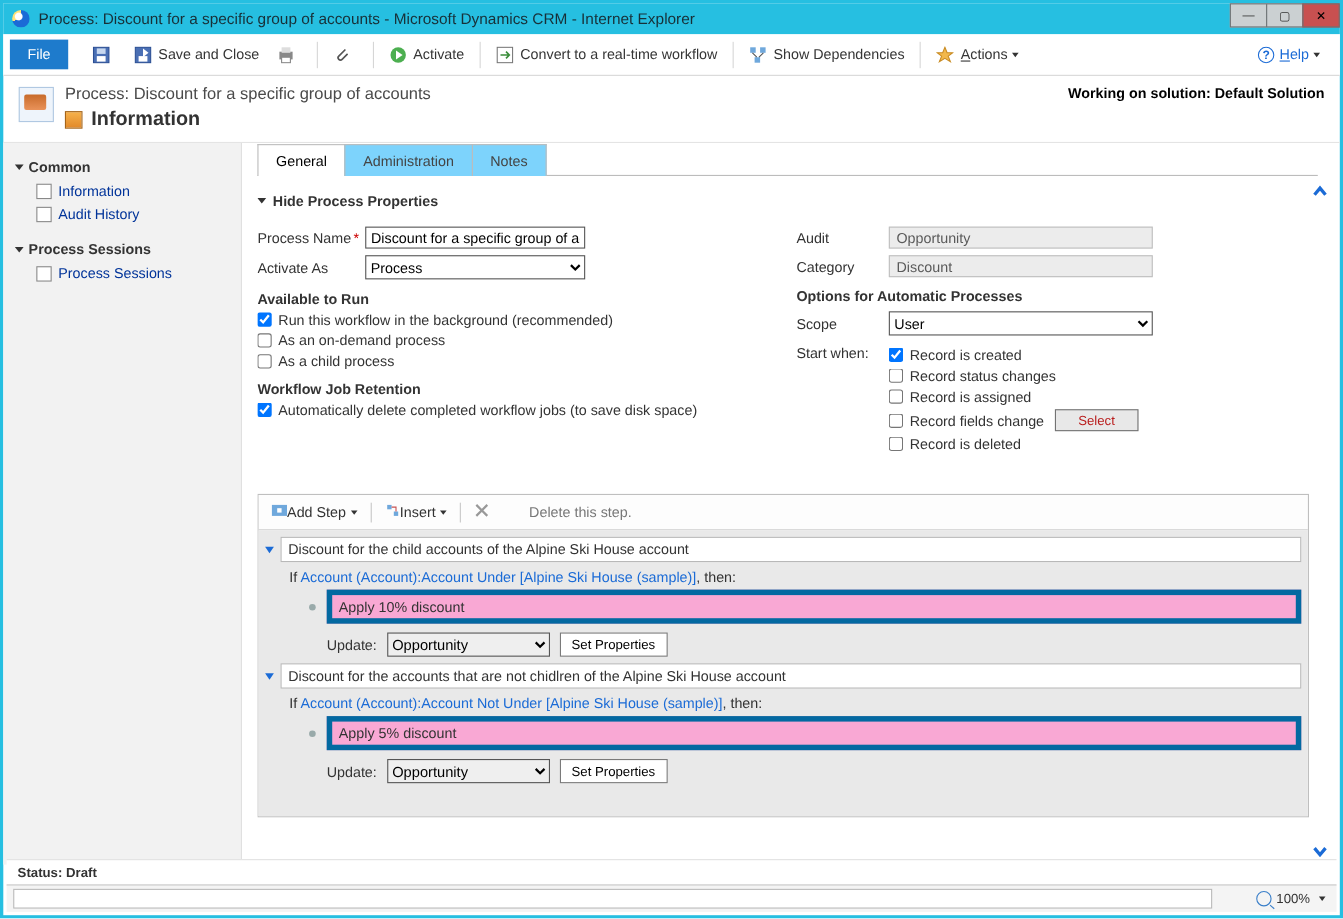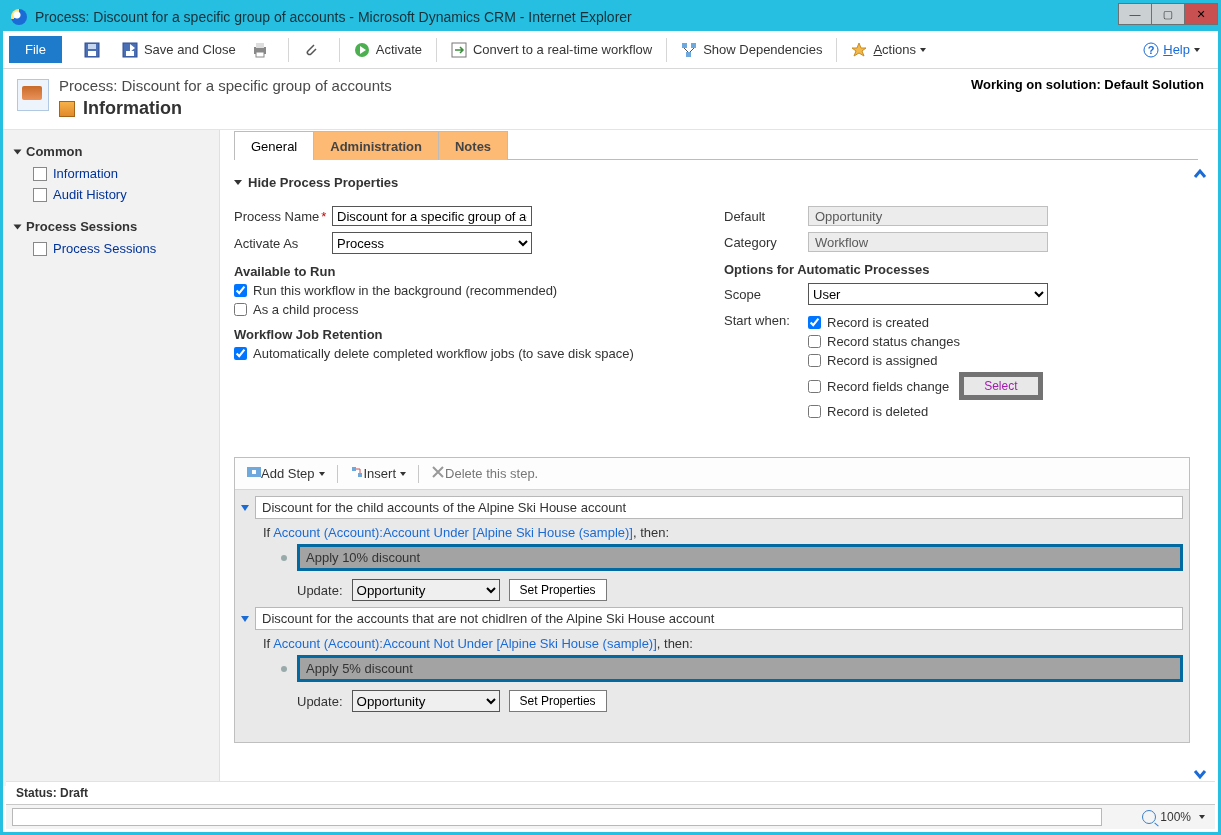--- a/index.html
+++ b/index.html
@@ -35,55 +35,55 @@
   
   .main { display: flex; height: calc(100% - 28px - 38px - 56px - 23px - 28px); }
   .sidebar { width: 217px; background: #f2f2f2; border-right: 1px solid #e0e0e0; padding: 10px 8px; font-size: 13px; }
   .side-section-hdr { font-weight: 600; color: #333; margin: 4px 0 4px 4px; display:flex; align-items:center; }
   .side-section-hdr .tw { width:0;height:0;border-top:4px solid transparent;border-bottom:4px solid transparent;border-left:5px solid #333; transform:rotate(90deg); margin-right:6px;}
   .side-item { display:flex; align-items:center; padding: 3px 6px 3px 22px; color: #003399; font-size: 13px; cursor:default;}
   .side-item .sico { width:14px; height:14px; margin-right:6px; border:1px solid #888; background:#fff; }
   .content { flex:1; position:relative; padding-left:10px; padding-top:0; }
   
   .tabs { display:flex; border-bottom:1px solid #bcbcbc; margin-left:4px; margin-right:20px; }
-  .tab { padding:7px 16px 6px; border:1px solid #bcbcbc; border-bottom:none; margin-right:-1px; background:#fdba74; color:#444; font-size:13px; position:relative; top:1px;font-weight:bold;}
+  .tab { padding:7px 16px 6px; border:1px solid #bcbcbc; border-bottom:none; margin-right:-1px; background:#7dd3fc; color:#444; font-size:13px; position:relative; top:1px;}
   .tab.active { background:#fff; font-weight:400; color:#000;}
   .form-pane { position:absolute; top:31px; left:14px; right:28px; bottom:0; overflow:hidden; }
   .section-hdr { font-weight:600; font-size:13px; margin:14px 0 10px; display:flex; align-items:center;}
   .section-hdr .tw2 { width:0;height:0;border-left:4px solid transparent;border-right:4px solid transparent;border-top:5px solid #333; margin-right:6px;}
   .grid-two { display:flex; gap:24px; }
   .col { flex:1; }
   .form-row { display:flex; align-items:center; margin:6px 0; font-size:13px;}
   .form-row label { width:98px; color:#333; }
   .col.right .form-row label { width:84px; }
   .form-row .req { color:#c00; margin-left:2px;}
   input.txt { border:1px solid #555; padding:2px 4px; font-size:13px; width:200px; height:20px;}
   select.sel { border:1px solid #555; width:200px; height:22px; font-size:13px; background:#fff;}
   .ro-box { background:#ececec; border:1px solid #bfbfbf; width:240px; padding:2px 6px; color:#5a5a5a; font-size:13px; height:20px;}
   .col.right .sel { width:240px;}
   .subhdr { font-weight:600; margin:10px 0 4px; font-size:13px;}
   .chk-row { display:flex; align-items:center; margin:4px 0; font-size:13px;}
   .chk-row input { margin-right:6px; width:13px; height:13px;}
-  .sel-btn { border:5px solid #737373; padding:2px 20px; color:#a21caf; font-size:12px; background:#e8e8e8; margin-left:10px;}
+  .sel-btn { border:1px solid #737373; padding:2px 20px; color:#b91c1c; font-size:12px; background:#e8e8e8; margin-left:10px;}
   
   .steps-wrap { border:1px solid #bfbfbf; margin-top:28px; background:#fdfdfd; }
   .steps-toolbar { display:flex; align-items:center; padding:5px 6px; border-bottom:1px solid #d6d6d6; font-size:13px;}
   .steps-toolbar .btn-lt { display:flex; align-items:center; padding:2px 6px; cursor:default;}
   .steps-toolbar .vsep { width:1px; background:#c8c8c8; height:18px; margin:0 6px;}
-  .steps-toolbar .disabled { color:#777;}
+  .steps-toolbar .disabled { color:#777;gap:36px;}
   .steps-body { background:#e9e9e9; padding:6px 6px 24px;}
   .stage { margin-bottom:6px;}
   .stage-hdr { display:flex; align-items:center; }
   .blue-caret { width:0;height:0;border-left:4px solid transparent;border-right:4px solid transparent;border-top:6px solid #1b6bd6; margin-right:6px;}
   .stage-title { flex:1; background:#fff; border:1px solid #b8b8b8; padding:3px 6px; font-size:13px;}
   .cond-line { padding:6px 0 2px 22px; font-size:13px;}
   .cond-link { color:#1b6bd6;}
   .action-row { display:flex; align-items:center; margin-left:40px; margin-top:2px;}
   .action-dot { width:6px; height:6px; border-radius:50%; background:#9aa; margin-right:10px;}
-  .action-input { flex:1; background:#a3a3a3; border:3px solid #0369a1; padding:3px 6px; font-size:13px;}
+  .action-input { flex:1; background:#f9a8d4; border:5px solid #0369a1; padding:3px 6px; font-size:13px;}
   .update-row { display:flex; align-items:center; margin-left:56px; margin-top:8px; font-size:13px; gap:9px;}
   .update-row select { border:1px solid #555; width:148px; height:22px;}
   .update-row .prop-btn { border:1px solid #7a7a7a; padding:3px 10px; background:#ffffff; font-size:12px;}
   
   .scroll-up, .scroll-down { position:absolute; right:10px; width:16px; height:16px; color:#1b6bd6; display:flex; align-items:center; justify-content:center;}
   .scroll-up { top:36px;} .scroll-down { bottom:4px;}
   
   .statusbar { position:absolute; left:3px; right:3px; bottom:28px; height:23px; background:#fff; border-top:1px solid #e2e2e2; display:flex; align-items:center; padding:0 10px; font-size:12px; font-weight:600;}
   
   .ie-bar { position:absolute; left:3px; right:3px; bottom:3px; height:25px; background:#f4f4f4; border-top:1px solid #c8c8c8; display:flex; align-items:center;}
@@ -275,37 +275,41 @@
                 <option>Process</option>
               </select>
             </div>
             <div class="subhdr">Available to Run</div>
             <div class="chk-row">
               <input type="checkbox" checked="" style="">
               <span>Run this workflow in the background (recommended)</span>
             </div>
             <div class="chk-row">
               <input type="checkbox" style="">
+              <span>As an on-demand process</span>
+            </div>
+            <div class="chk-row">
+              <input type="checkbox" style="">
               <span>As a child process</span>
             </div>
             <div class="subhdr">Workflow Job Retention</div>
             <div class="chk-row">
               <input type="checkbox" checked="" style="">
               <span>Automatically delete completed workflow jobs (to save disk space)</span>
             </div>
           </div>
 
           <div class="col right">
             <div class="form-row">
-              <label>Default</label>
+              <label>Audit</label>
               <div class="ro-box">Opportunity</div>
             </div>
             <div class="form-row">
               <label>Category</label>
-              <div class="ro-box">Workflow</div>
+              <div class="ro-box">Discount</div>
             </div>
             <div class="subhdr">Options for Automatic Processes</div>
             <div class="form-row">
               <label>Scope</label>
               <select class="sel">
                 <option>User</option>
               </select>
             </div>
             <div class="form-row" style="align-items:flex-start">
               <label style="padding-top:2px">Start when:</label>

